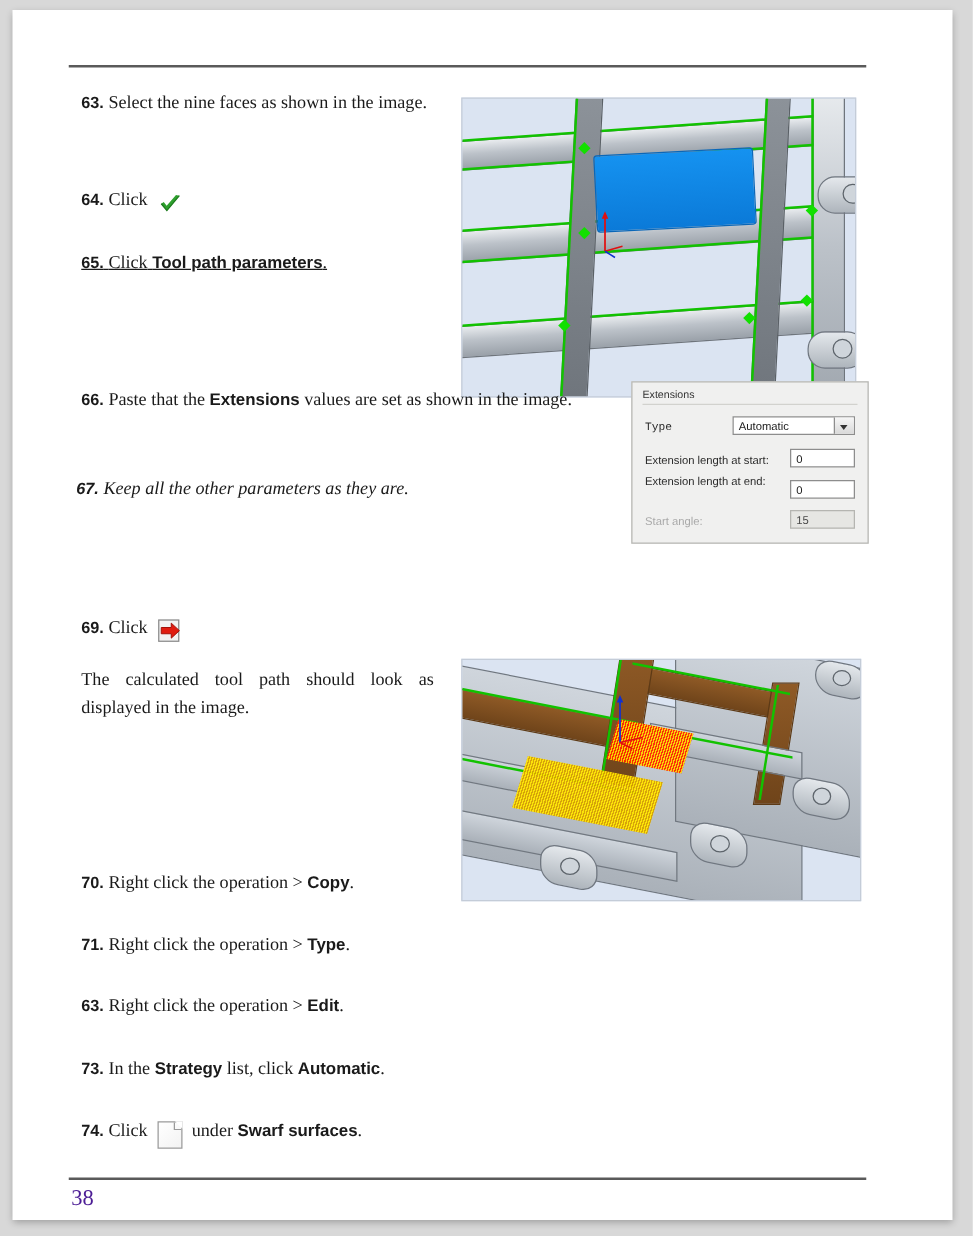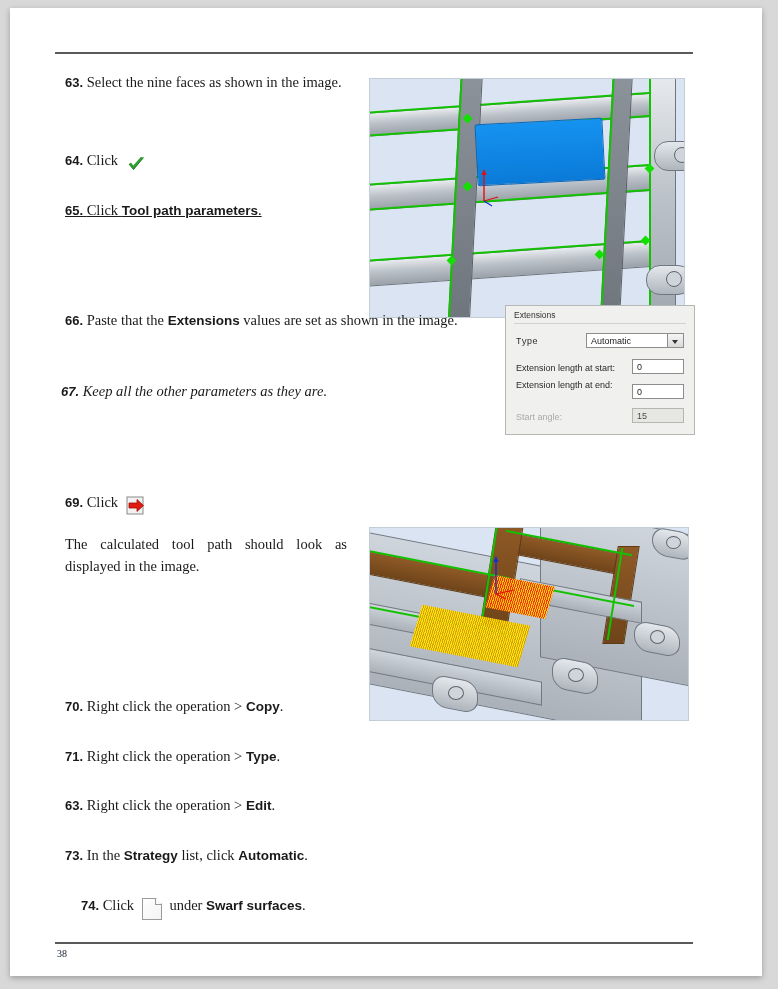--- a/index.html
+++ b/index.html
@@ -31,22 +31,22 @@
     width: 638px;
     height: 0;
     border-top: 2px solid #5a5a5a;
   }
   .rule-top { position: absolute; top: 12px; left: 0; }
   .rule-bottom { position: absolute; top: 902px; left: 0; }
   .footer-num {
     position: absolute;
     top: 908px;
     left: 2px;
-    font-size: 10px;
-    color: #0f172a;
+    font-size: 18px;
+    color: #4c1d95;
     font-family: "Liberation Serif", serif;
   }
 
   .step {
     position: absolute;
     font-family: "Liberation Serif", serif;
     font-size: 14.5px;
     color: #1a1a1a;
     line-height: 1.45;
   }
@@ -431,21 +431,21 @@
     </div>
 
     <div class="step" style="left:10px; top:805px; width:330px;">
       <span class="num">73.</span>
       <span>In the</span>
       <span class="b">Strategy</span>
       <span>list, click</span>
       <span class="b">Automatic</span><span>.</span>
     </div>
 
-    <div class="step" style="left:26px; top:855px; width:330px;">
+    <div class="step" style="left:10px; top:855px; width:330px;">
       <span class="num">74.</span>
       <span>Click</span>
       <span class="ic ic-page"></span>
       <span>under</span>
       <span class="b">Swarf surfaces</span><span>.</span>
     </div>
 
     <div class="rule rule-bottom"></div>
     <div class="footer-num">38</div>
 

